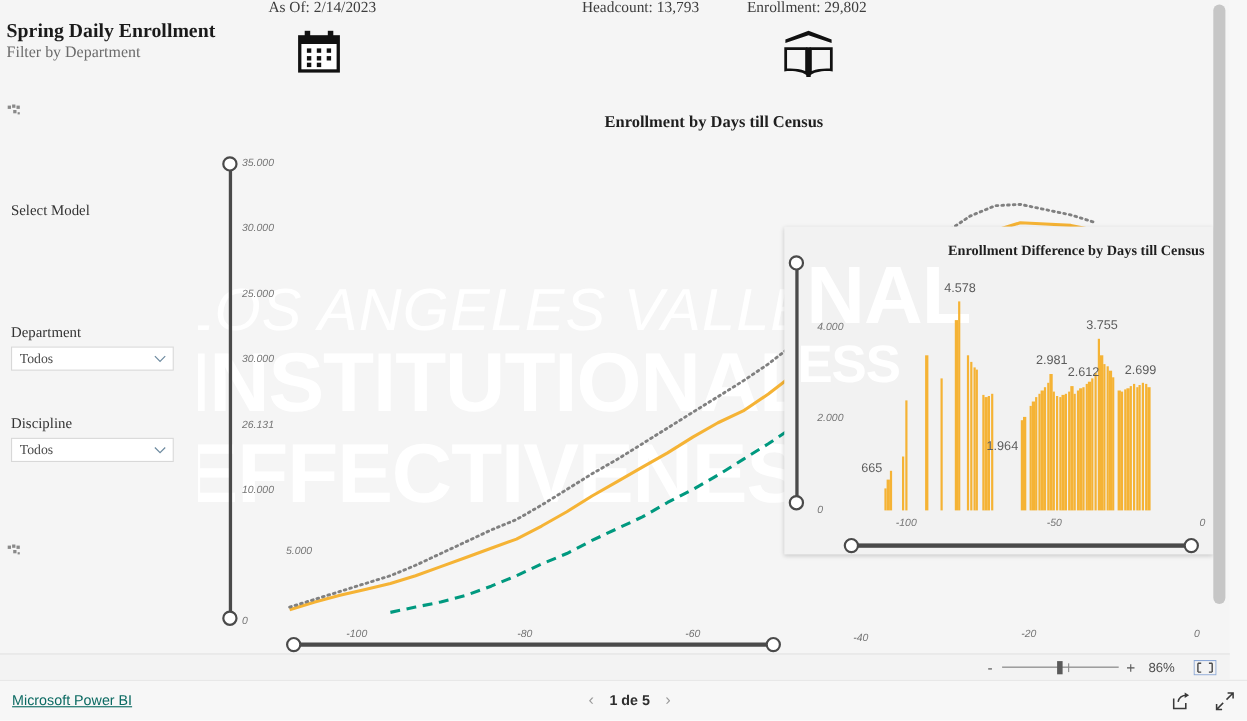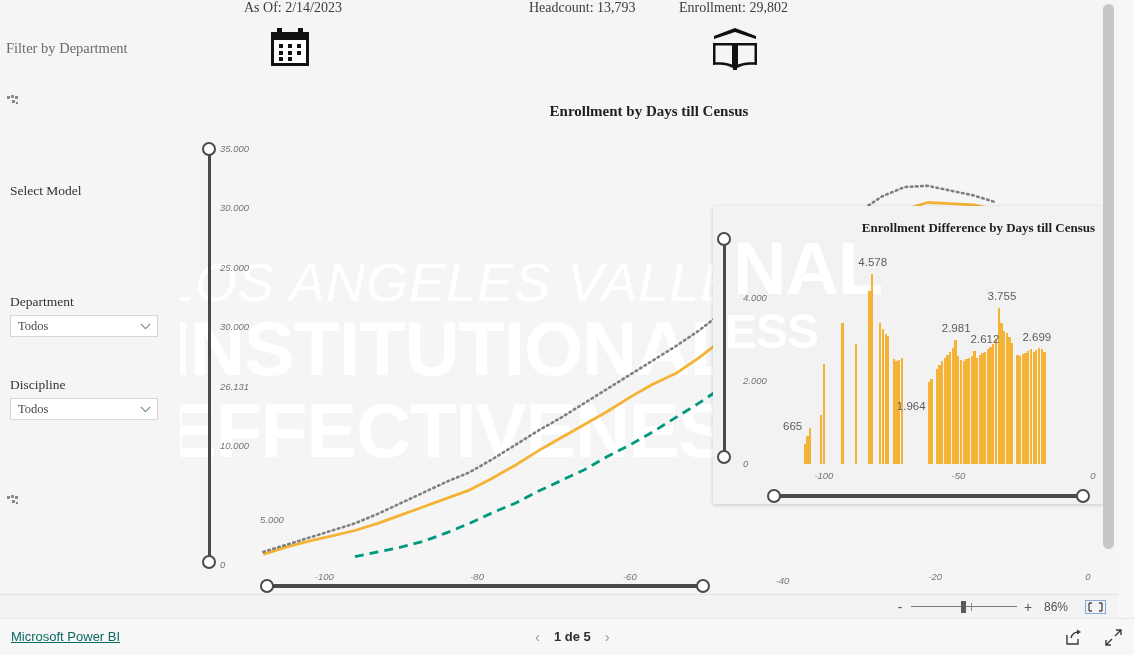--- a/index.html
+++ b/index.html
@@ -180,20 +180,21 @@
   .share-icon { left: 1064px; }
   .expand-icon { left: 1104px; }
 </style>
 </head>
 <body>
 
 <div id="app">
 
   <div class="canvas">
 
+    <div class="main-title">Spring Daily Enrollment</div>
     <div class="sub-title">Filter by Department</div>
 
     <div class="kpi kpi-asof">As Of: 2/14/2023</div>
     <div class="kpi kpi-headcount">Headcount: 13,793</div>
     <div class="kpi kpi-enrollment">Enrollment: 29,802</div>
 
     <svg class="icon-cal" viewBox="0 0 42 42">
       <rect x="2" y="6" width="38" height="34" fill="#111"></rect>
       <rect x="5" y="14" width="32" height="23" fill="#fff"></rect>
       <rect x="8" y="2" width="5" height="8" fill="#111"></rect>
@@ -260,21 +261,21 @@
 
     <div class="visual-main">
       <div class="wm wm1">LOS ANGELES VALLEY COLLEGE</div>
       <div class="wm wm2">INSTITUTIONAL</div>
       <div class="wm wm3">EFFECTIVENESS</div>
 
       <div class="visual-title">Enrollment by Days till Census</div>
 
       <div id="main-yticks">
           <div class="ytick" style="left: 40px; top: 472px;">0</div>
-          <div class="ytick" style="left: 40px; top: 427px; padding-left: 40px;">5.000</div>
+          <div class="ytick" style="left: 40px; top: 409px; padding-left: 40px;">5.000</div>
           <div class="ytick" style="left: 40px; top: 353.143px;">10.000</div>
           <div class="ytick" style="left: 40px; top: 293.714px;">26.131</div>
           <div class="ytick" style="left: 40px; top: 234.286px;">30.000</div>
           <div class="ytick" style="left: 40px; top: 174.857px;">25.000</div>
           <div class="ytick" style="left: 40px; top: 115.429px;">30.000</div>
           <div class="ytick" style="left: 40px; top: 56px;">35.000</div>
         </div>
       <div id="main-xticks">
           <div class="xtick" style="left: 124.364px; width: 40px; top: 484px;">-100</div>
           <div class="xtick" style="left: 277.091px; width: 40px; top: 484px;">-80</div>

